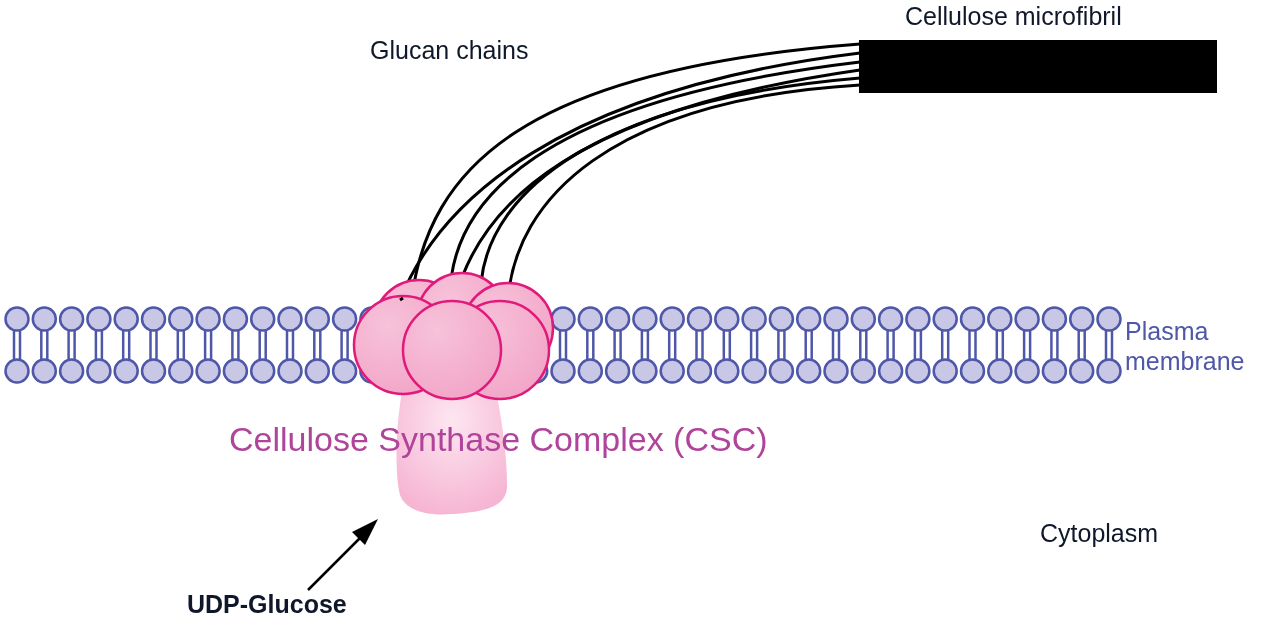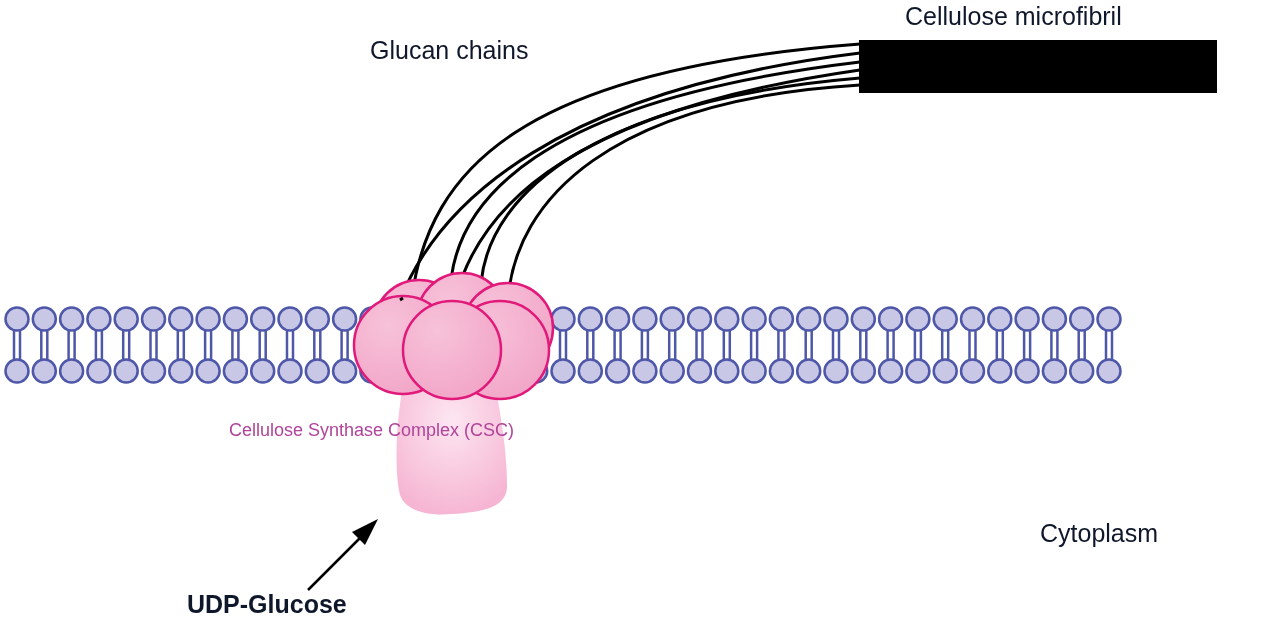--- a/index.html
+++ b/index.html
@@ -1,21 +1,21 @@
 <!DOCTYPE html>
 <html><head>
 <meta charset="utf-8">
 <style>
   html, body { margin:0; padding:0; background:#ffffff; }
   body { width:1280px; height:622px; position:relative; overflow:hidden; font-family:"Liberation Sans", sans-serif; }
   svg#diagram { position:absolute; left:0; top:0; }
   .lbl { position:absolute; white-space:nowrap; font-family:"Liberation Sans", sans-serif; }
   .black { color:#0f172a; font-size:25px; }
   .membrane-lbl { color:#4e57a8; font-size:25px; line-height:30px; }
-  .csc-lbl { color:#b0449a; font-size:18px; }
+  .csc-lbl { color:#b0449a; font-size:34px; }
 </style>
 </head>
 <body>
 
 <svg id="diagram" width="1280" height="622" viewBox="0 0 1280 622">
   <defs>
     <radialGradient id="stalkGrad" cx="0.5" cy="0.3" r="0.7">
       <stop offset="0" stop-color="#fde6f1"></stop>
       <stop offset="1" stop-color="#f6b6d3"></stop>
     </radialGradient>
@@ -300,16 +300,18 @@
 
   <rect x="859" y="40" width="358" height="53" fill="#000"></rect>
 
   <line x1="308" y1="590" x2="366" y2="532" stroke="#000" stroke-width="2.5"></line>
   <polygon points="378,519 352,532 365,545" fill="#000"></polygon>
 </svg>
 
 <div class="lbl black" style="left:370px; top:36px;">Glucan chains</div>
 <div class="lbl black" style="left:905px; top:2px;">Cellulose microfibril</div>
 <div class="lbl membrane-lbl" style="left:1125px; top:316px;">
+  <div>Plasma</div>
+  <div>membrane</div>
 </div>
 <div class="lbl csc-lbl" style="left:229px; top:420px;">Cellulose Synthase Complex (CSC)</div>
 <div class="lbl black" style="left:1040px; top:471px;margin-top:48px;">Cytoplasm</div>
 <div class="lbl black" style="left:187px; top:590px;font-weight:bold;">UDP-Glucose</div>
 
 </body></html>

